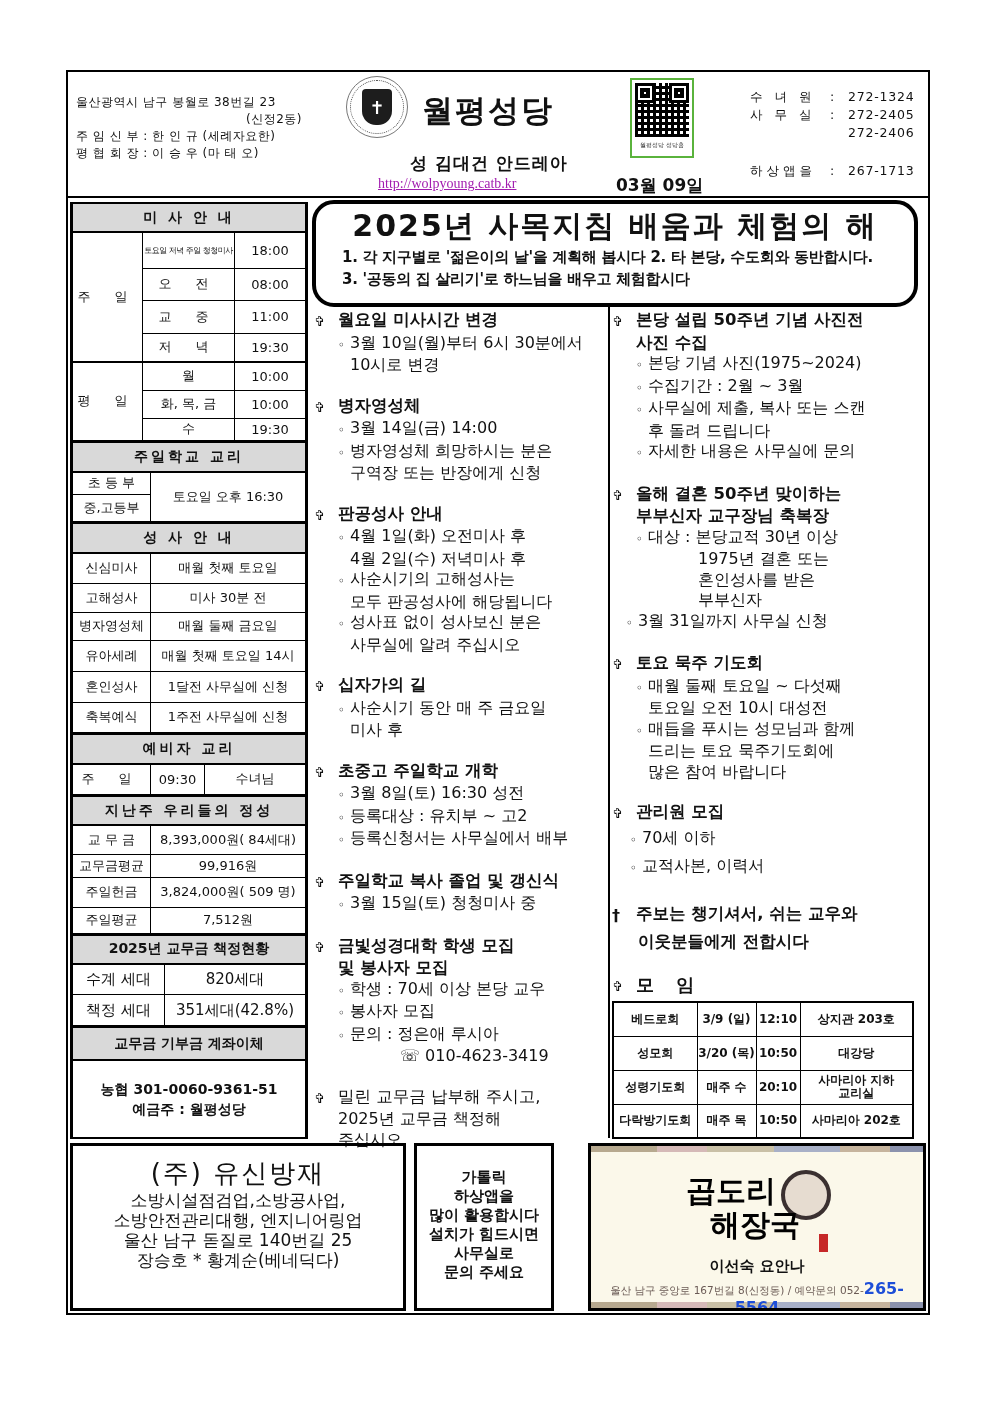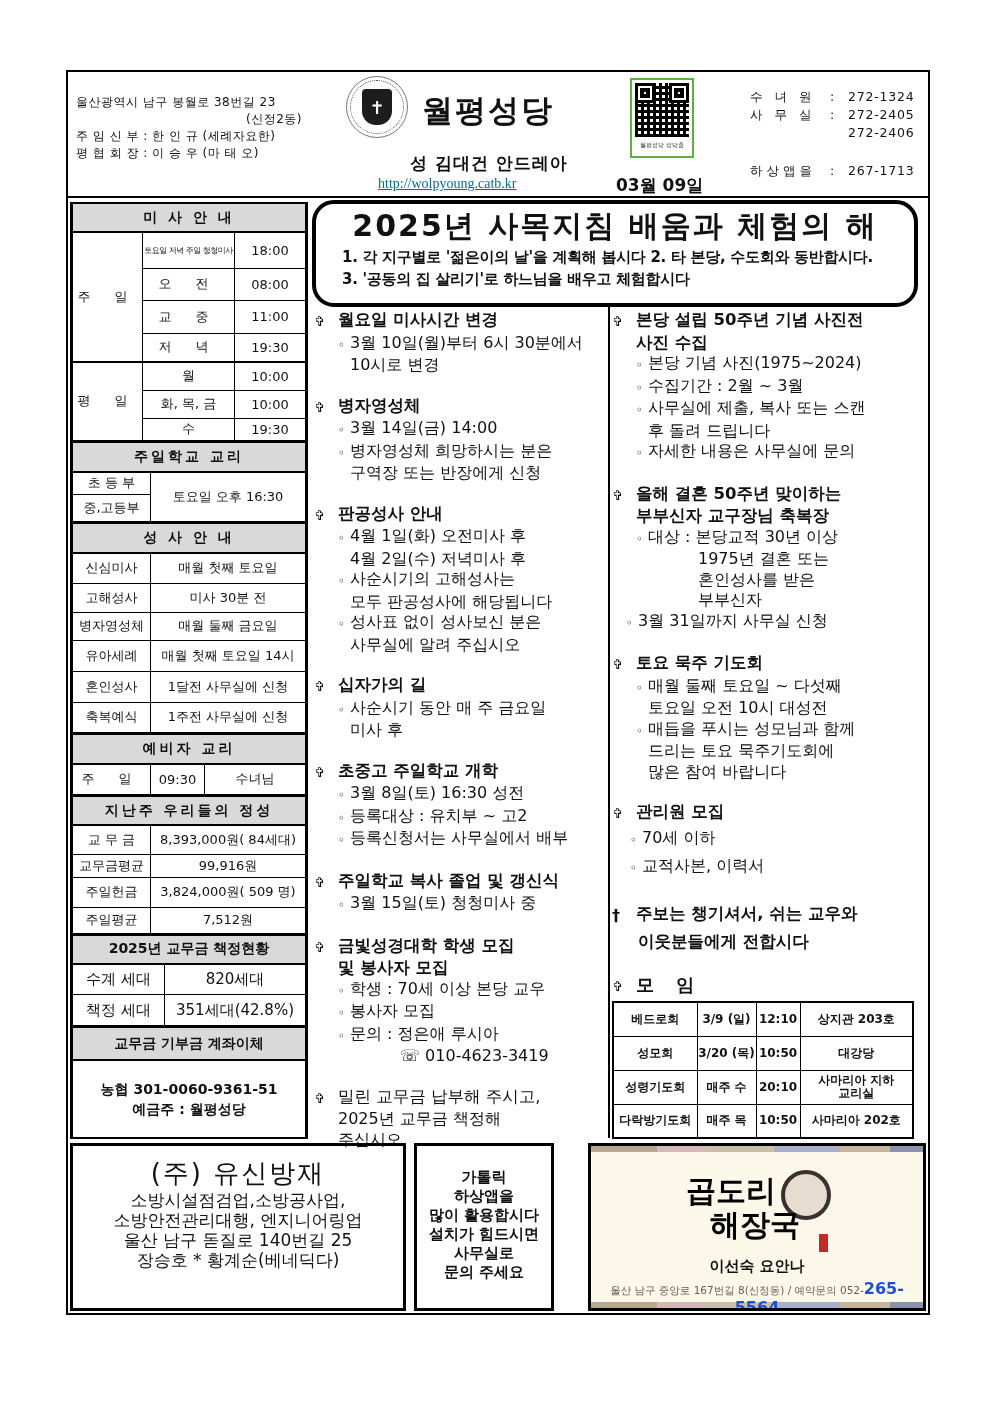--- a/index.html
+++ b/index.html
@@ -10,21 +10,21 @@
 
   
   .header { position: absolute; left: 66px; top: 70px; width: 864px; height: 128px; border-bottom: 2px solid #000; }
   .hdr-left { position: absolute; left: 10px; top: 24px; font-size: 12px; line-height: 17px; letter-spacing: 0.5px; }
   .hdr-left .addr2 { padding-left: 170px; }
   .logo { position: absolute; left: 280px; top: 6px; width: 62px; height: 62px; border-radius: 50%; border: 1px solid #777; display: flex; align-items: center; justify-content: center; }
   .logo .shield { width: 30px; height: 36px; background: #1d1d1d; border-radius: 4px 4px 14px 14px; display: flex; align-items: center; justify-content: center; color: #fff; font-size: 18px; }
   .logo .ring { position: absolute; left: 3px; top: 3px; right: 3px; bottom: 3px; border-radius: 50%; border: 1px dotted #444; }
   .title { position: absolute; left: 356px; top: 10px; font-size: 31px; font-weight: bold; letter-spacing: 2px; font-family: "DejaVu Sans", sans-serif; margin-top: 10px; }
   .saint { position: absolute; left: 344px; top: 82px; font-size: 17px; font-weight: bold; letter-spacing: 1px; }
-  .url { position: absolute; left: 312px; top: 106px; font-size: 14px; font-family: "Liberation Serif", serif; color: #0369a1; text-decoration: underline; }
+  .url { position: absolute; left: 312px; top: 106px; font-size: 14px; font-family: "Liberation Serif", serif; color: #a21caf; text-decoration: underline; }
   .date { position: absolute; left: 550px; top: 104px; font-size: 17px; font-weight: bold; }
   .qr { position: absolute; left: 564px; top: 8px; width: 64px; height: 80px; border: 2px solid #5ab33c; padding: 3px; }
   .qr .code { width: 54px; height: 54px; background:
       repeating-linear-gradient(90deg, #000 0 3px, #fff 3px 6px),
       repeating-linear-gradient(0deg, #000 0 3px, #fff 3px 6px);
       background-blend-mode: multiply; position: relative; }
   .qr .code::before, .qr .code::after { content: ""; position: absolute; width: 14px; height: 14px; border: 3px solid #000; background: #fff; box-shadow: inset 0 0 0 2px #fff, inset 0 0 0 6px #000; }
   .qr .code::before { left: 0; top: 0; }
   .qr .code::after { right: 0; top: 0; }
   .qr .cap { font-size: 6px; text-align: center; margin-top: 4px; color: #333; }

